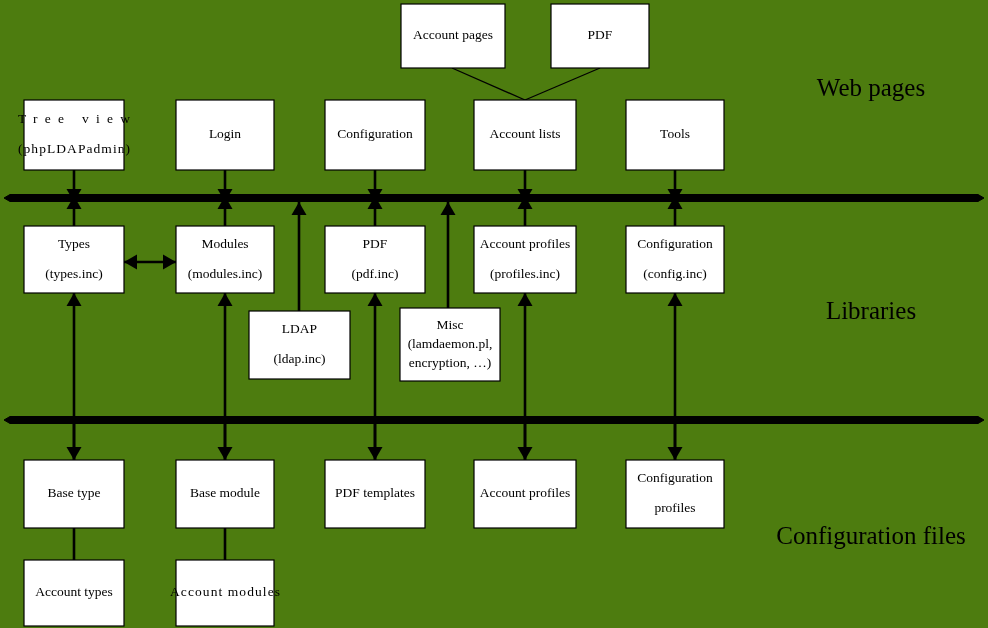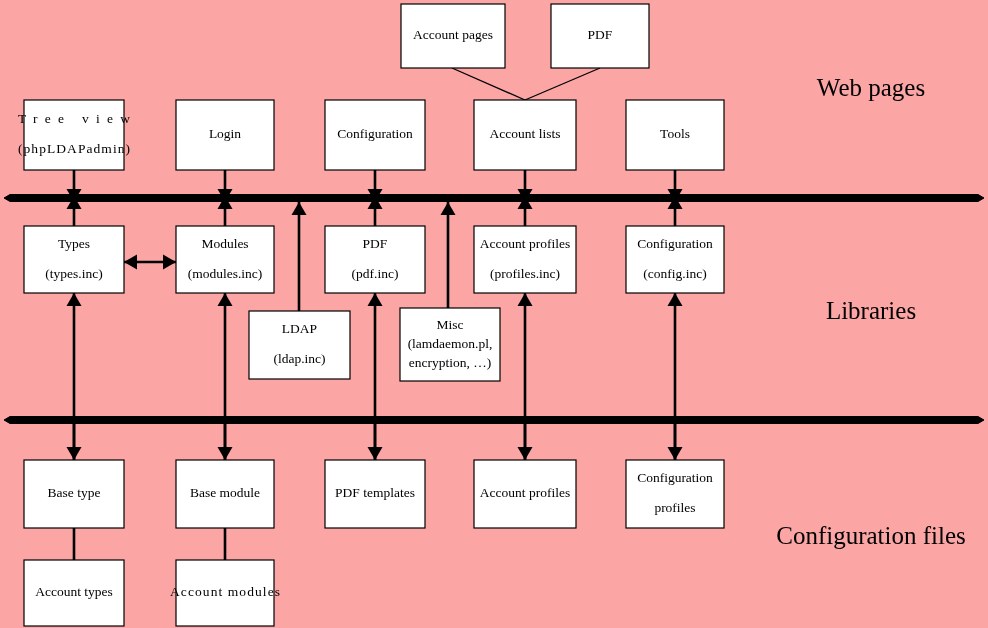--- a/index.html
+++ b/index.html
@@ -4,21 +4,21 @@
 <style>
   html, body {
     margin: 0;
     padding: 0;
     background: #ffffff;
   }
   #diagram-root {
     position: relative;
     width: 988px;
     height: 628px;
-    background: #fca5a5;
+    background: #4d7c0f;
     font-family: "Liberation Serif", "DejaVu Serif", serif;
     overflow: hidden;
   }
   svg#canvas {
     position: absolute;
     top: 0; left: 0;
     width: 988px;
     height: 628px;
   }
   .box-rect {

